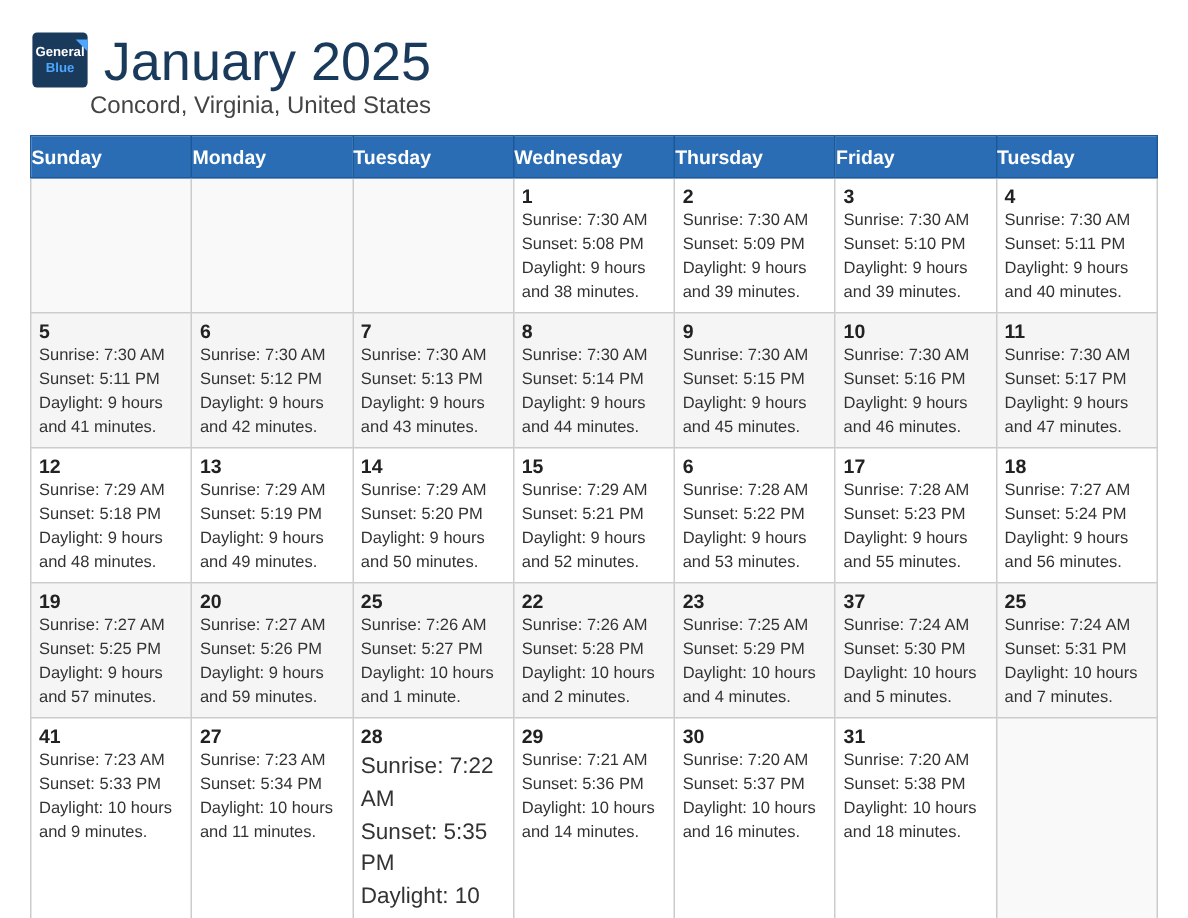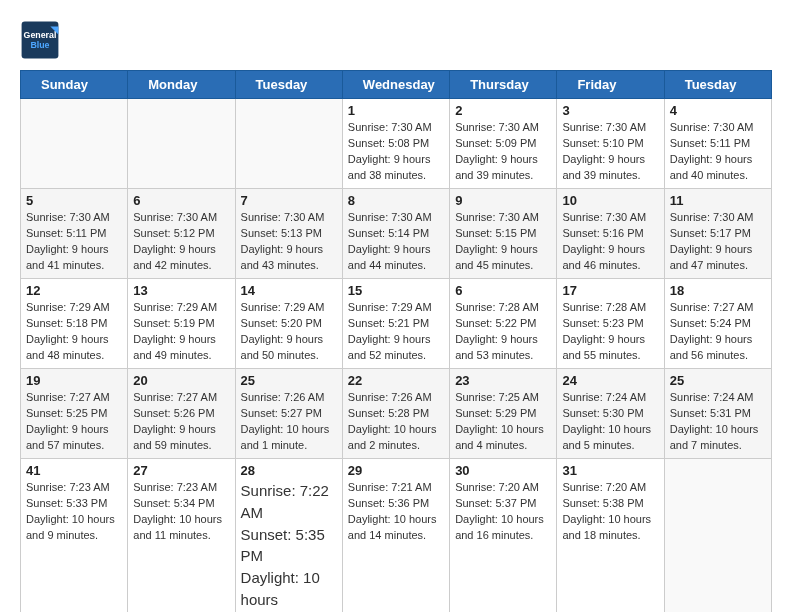--- a/index.html
+++ b/index.html
@@ -40,21 +40,21 @@
     table {
       width: 100%;
       border-collapse: collapse;
       table-layout: fixed;
     }
     thead tr th {
       background-color: #2a6db5;
       color: #fff;
       font-size: 13px;
       font-weight: bold;
-      padding: 6px 20px;
+      padding: 6px 0;
       text-align: left;
       border: 1px solid #1a5a9a;
     }
     tbody tr td {
       vertical-align: top;
       border: 1px solid #ccc;
       padding: 4px 5px;
       font-size: 11px;
       color: #333;
       height: 90px;
@@ -82,20 +82,24 @@
 
 <div class="header">
   <div class="logo">
     <svg class="logo-icon" viewBox="0 0 50 50">
       <rect x="2" y="2" width="46" height="46" rx="4" fill="#1a3a5c"></rect>
       <text x="25" y="22" text-anchor="middle" fill="white" font-size="11" font-weight="bold" font-family="Arial">General</text>
       <text x="25" y="35" text-anchor="middle" fill="#4da6ff" font-size="11" font-weight="bold" font-family="Arial">Blue</text>
       <polygon points="38,8 48,8 48,18" fill="#4da6ff"></polygon>
     </svg>
   </div>
+  <div class="title-block">
+    <div class="month-title">January 2025</div>
+    <div class="location">Concord, Virginia, United States</div>
+  </div>
 </div>
 
 <table>
   <thead>
     <tr>
     <th>Sunday</th>
         <th>Monday</th>
         <th>Tuesday</th>
         <th>Wednesday</th>
         <th>Thursday</th>
@@ -269,21 +273,21 @@
 and 2 minutes.</div>
         </td>
         <td>
           <span class="day-num">23</span>
           <div class="cell-info" style="white-space: pre-line; font-size: 11px; line-height: 1.45;">Sunrise: 7:25 AM
 Sunset: 5:29 PM
 Daylight: 10 hours
 and 4 minutes.</div>
         </td>
         <td>
-          <span class="day-num">24</span>
+          <span class="day-num">37</span>
           <div class="cell-info" style="white-space: pre-line; font-size: 11px; line-height: 1.45;">Sunrise: 7:24 AM
 Sunset: 5:30 PM
 Daylight: 10 hours
 and 5 minutes.</div>
         </td>
         <td>
           <span class="day-num">25</span>
           <div class="cell-info" style="white-space: pre-line; font-size: 11px; line-height: 1.45;">Sunrise: 7:24 AM
 Sunset: 5:31 PM
 Daylight: 10 hours

